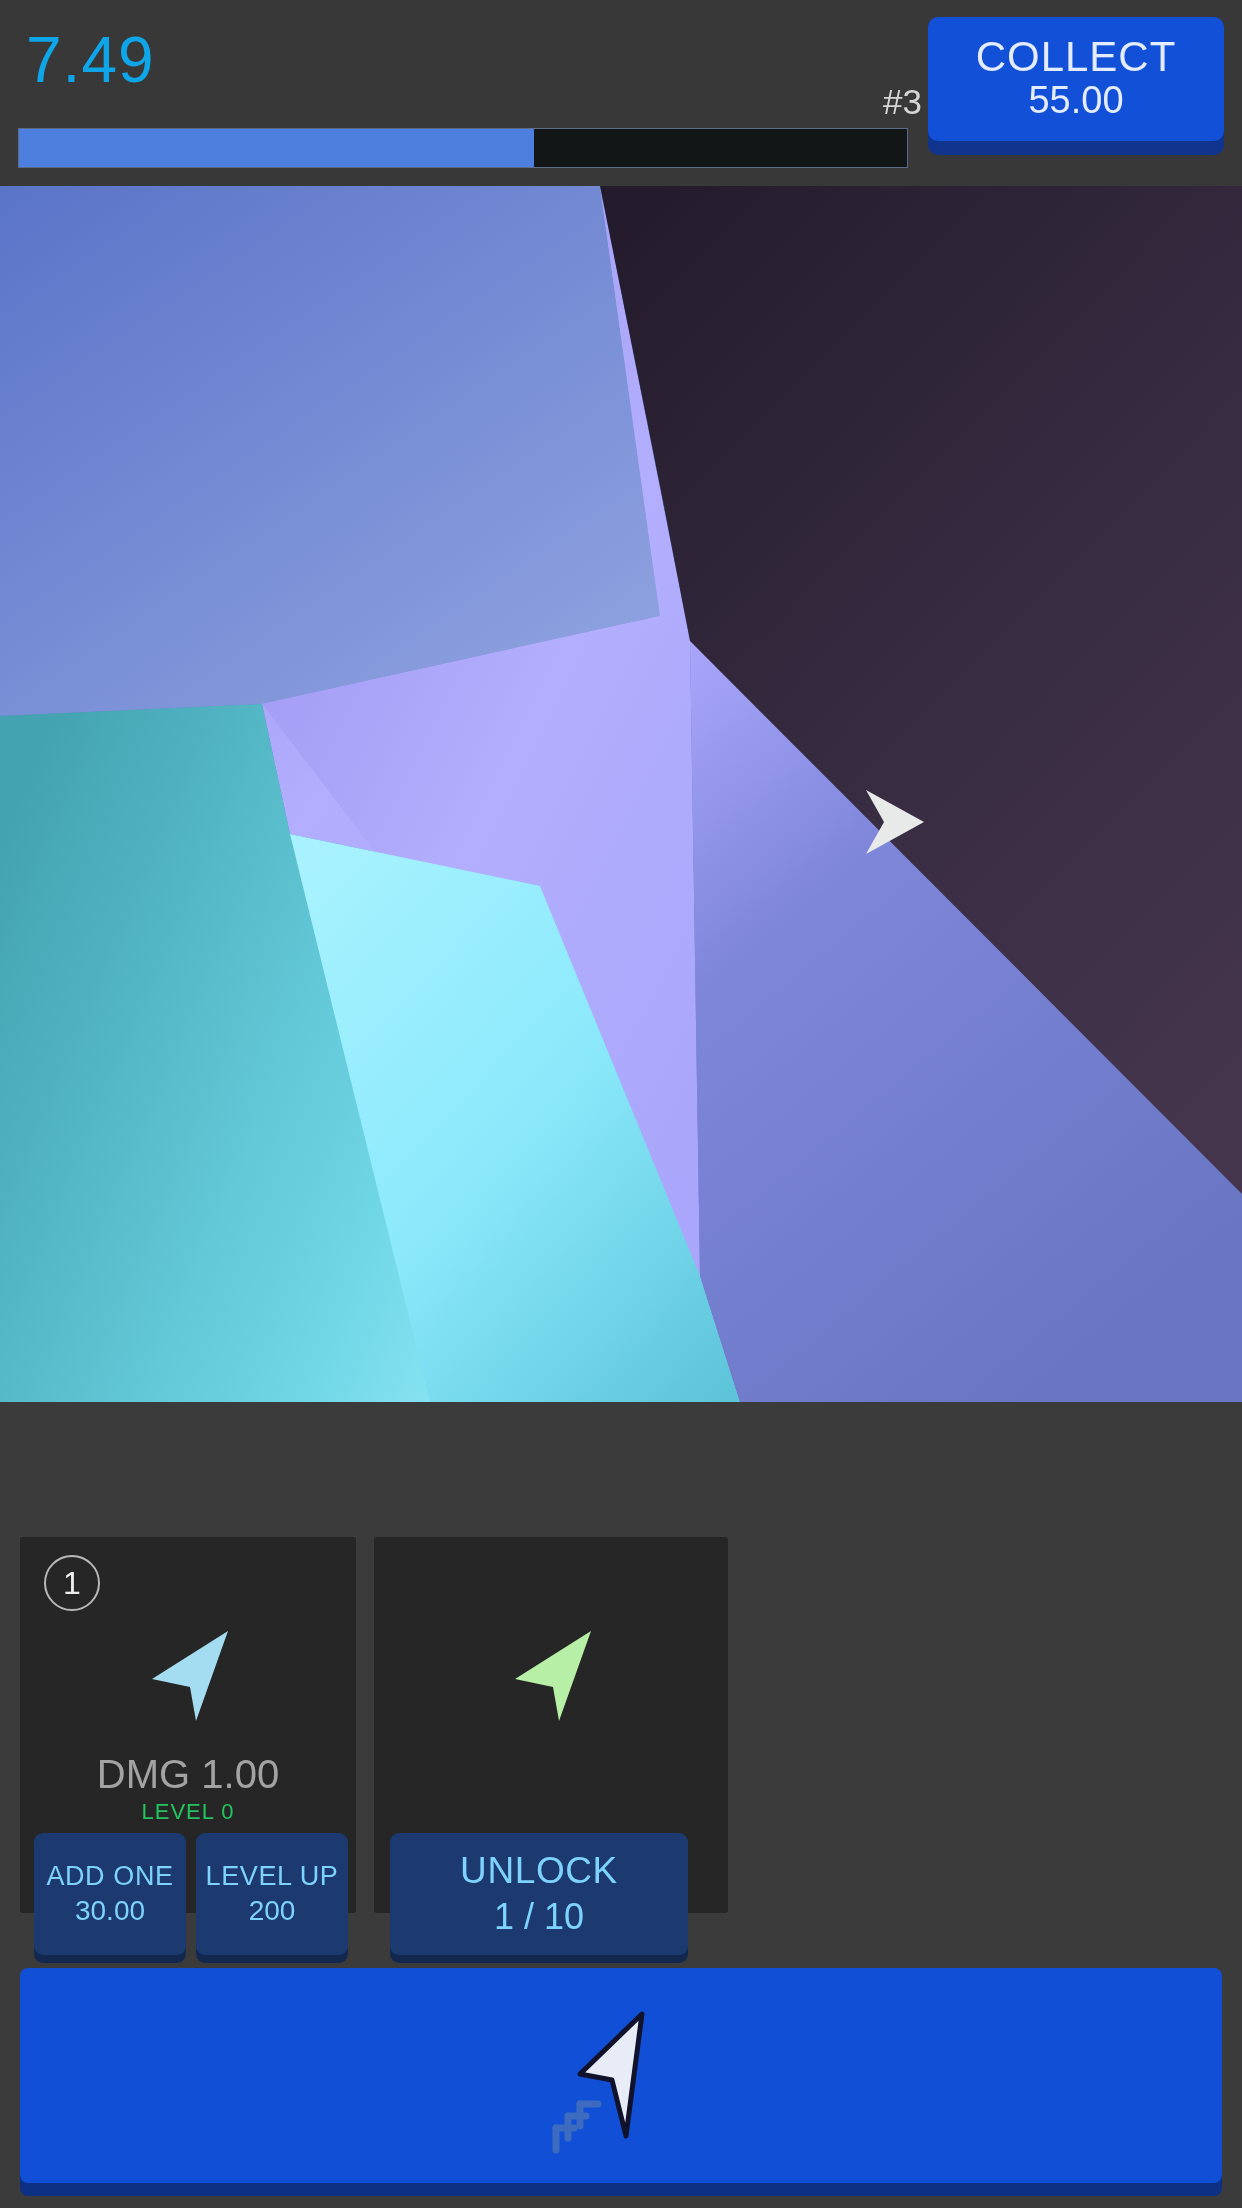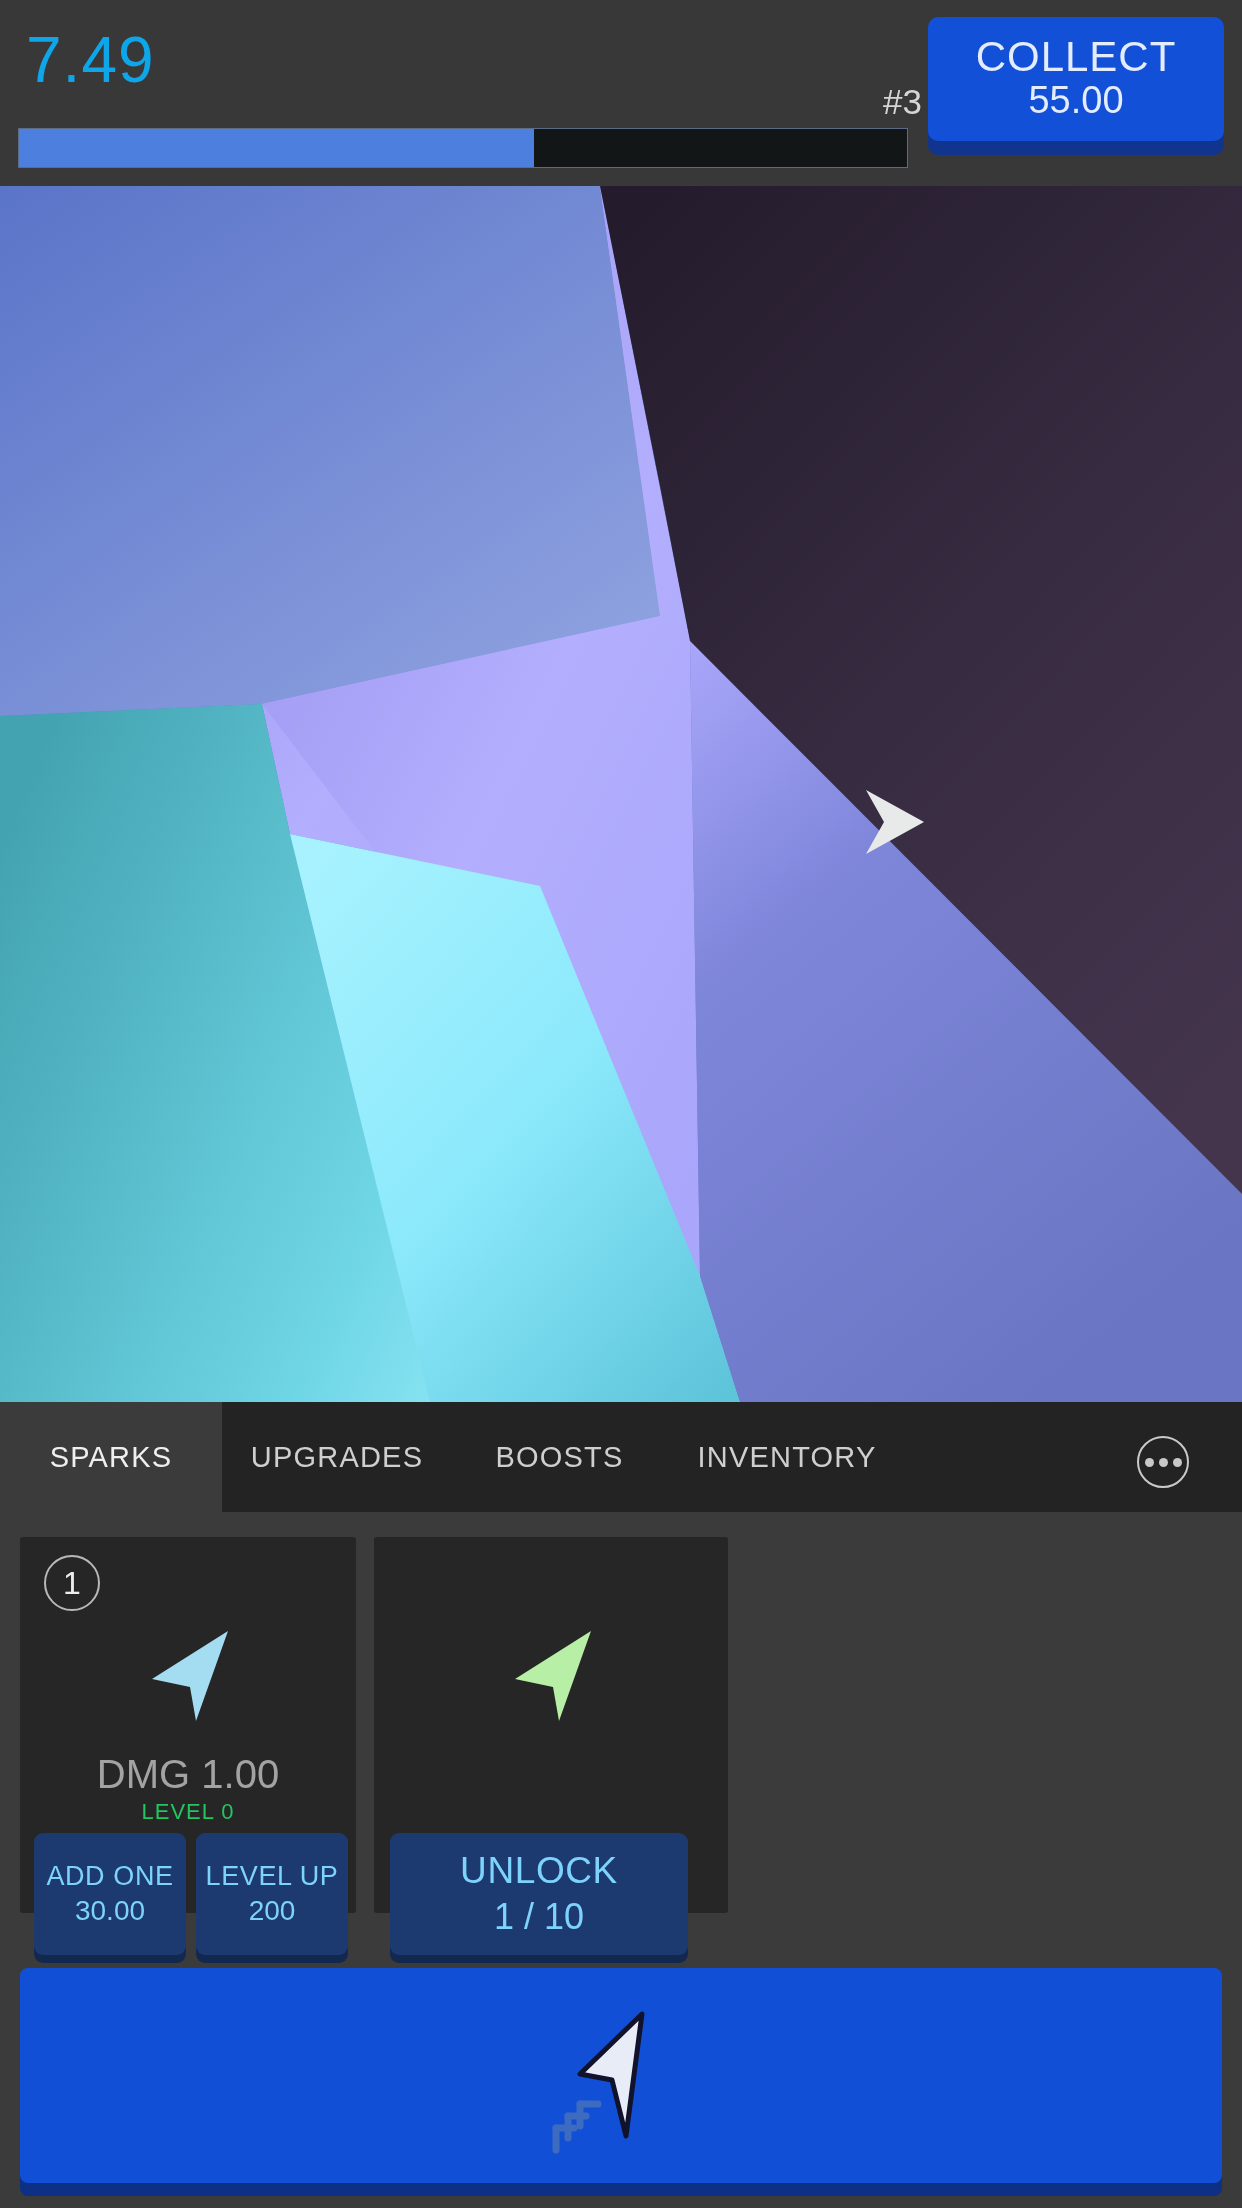--- a/index.html
+++ b/index.html
@@ -195,39 +195,20 @@
 
       <polygon points="700,1090 1242,1008 1242,1216 740,1216" fill="url(#gPeri)"></polygon>
       <polygon points="690,455 1242,1008 1242,1216 740,1216 700,1090" fill="url(#gPeri)"></polygon>
 
       <g>
         <polygon points="866,604 924,636 866,668 884,636" fill="#e8eaea"></polygon>
       </g>
     </svg>
   </div>
 
-  <div class="tabs">
-    <div class="tab tab-sparks active">
-      <span>SPARKS</span>
-    </div>
-    <div class="tab tab-upgrades">
-      <span>UPGRADES</span>
-    </div>
-    <div class="tab tab-boosts">
-      <span>BOOSTS</span>
-    </div>
-    <div class="tab tab-inventory">
-      <span>INVENTORY</span>
-    </div>
-    <div class="more-btn">
-      <i></i>
-      <i></i>
-      <i></i>
-    </div>
-  </div>
 
   <div class="cards">
 
     <div class="card card-1">
       <div class="badge">
         <span>1</span>
       </div>
       <div class="card-art">
         <svg width="120" height="120" viewBox="0 0 120 120">
           <polygon points="100,18 24,66 62,74 68,108" fill="#a4dcf2"></polygon>

